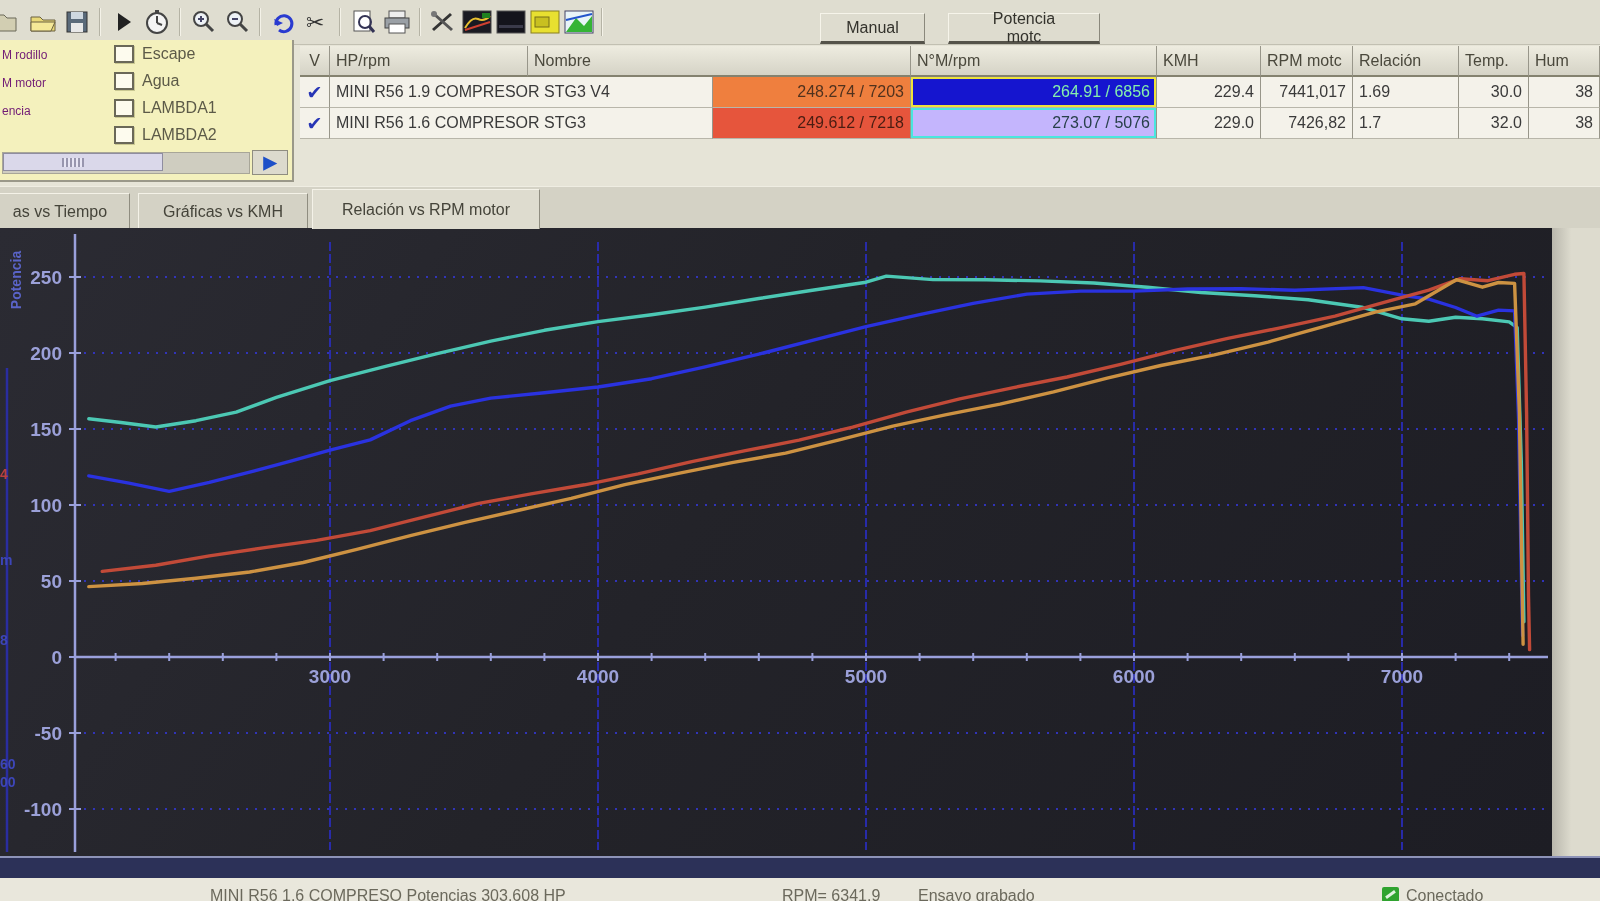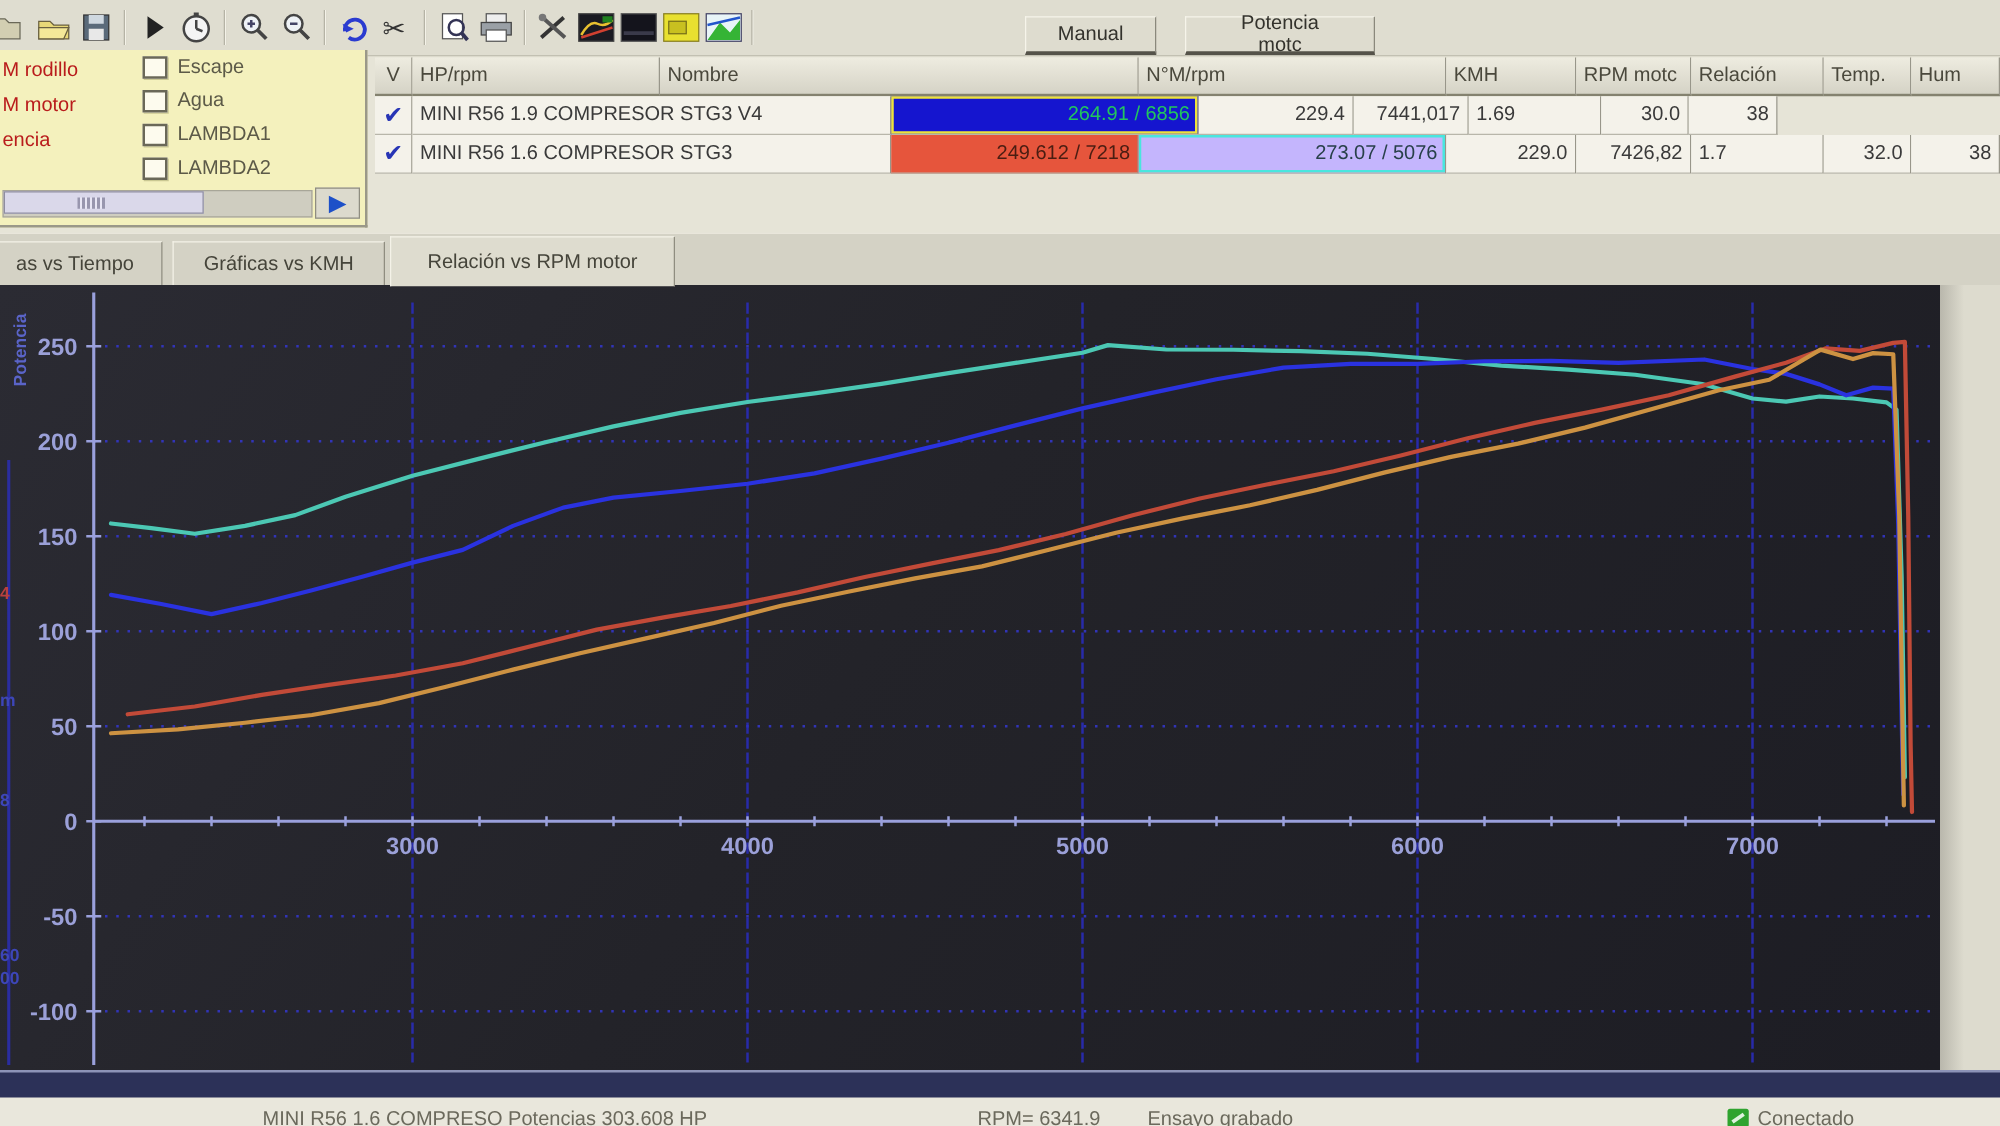--- a/index.html
+++ b/index.html
@@ -11,21 +11,21 @@
   #toolbar-icons{display:flex;align-items:center;height:44px;margin-left:-8px;}
   .ticon{width:34px;height:32px;display:flex;align-items:center;justify-content:center;flex:0 0 auto;}
   .tsep{width:1px;height:28px;background:#b5b3a5;margin:0 5px;flex:0 0 auto;border-right:1px solid #f4f2e8;}
   .toolbtn{position:absolute;top:13px;height:31px;background:#dedccf;border:1px solid #f6f4ea;
     border-right-color:#8a887c;border-bottom:3px solid #55534a;border-left-color:#f6f4ea;
     font-size:16px;color:#33322c;display:flex;align-items:center;justify-content:center;
     padding:0 26px;box-sizing:border-box;}
   
   #channel-panel{position:absolute;left:0;top:40px;width:292px;height:140px;background:#f4f1bd;
     border-right:2px solid #9a9889;border-bottom:2px solid #9a9889;}
-  .chan-left{position:absolute;left:2px;font-size:16px;color:#b91c1c;}
+  .chan-left{position:absolute;left:2px;font-size:12px;color:#701a75;}
   .chan-item{position:absolute;left:114px;display:flex;align-items:center;font-size:16px;color:#5c5a48;}
   .cbox{width:16px;height:14px;background:#fdfbee;border:2px solid #6a6858;margin-right:8px;box-shadow:1px 1px 0 #cac892;}
   #panel-scroll{position:absolute;left:2px;top:112px;width:246px;height:20px;background:#cfcdc0;
     border:1px solid #a8a698;}
   #panel-thumb{position:absolute;left:0;top:0;width:160px;height:18px;background:#dad8ea;
     border:1px solid #8f8da0;box-sizing:border-box;}
   .grip{position:absolute;left:58px;top:4px;width:22px;height:9px;
     background:repeating-linear-gradient(90deg,#9896ae 0 2px,#e8e6f4 2px 4px);}
   #panel-arrow{position:absolute;left:252px;top:110px;width:34px;height:23px;background:#dcdacd;
     border:1px solid #8f8d80;color:#1d50c8;font-size:17px;font-weight:bold;
@@ -222,22 +222,23 @@
         <div class="tcell" style="width: 246px;">N°M/rpm</div>
         <div class="tcell" style="width: 104px;">KMH</div>
         <div class="tcell" style="width: 92px;">RPM motc</div>
         <div class="tcell" style="width: 106px;">Relación</div>
         <div class="tcell" style="width: 70px;">Temp.</div>
         <div class="tcell" style="width: 71px;">Hum</div>
       </div>
       <div class="trow">
         <div class="tcell chk" style="width: 30px;">✔</div>
         <div class="tcell" style="width: 383px;">MINI R56 1.9 COMPRESOR STG3 V4</div>
-        <div class="tcell num" style="width: 246px; background: rgb(21, 21, 207); color: #22c55e; box-shadow: rgb(237, 226, 60) 0px 0px 0px 2px inset;">264.91 / 6856</div>
-        <div class="tcell num" style="width: 124px;">229.4</div>
+        <div class="tcell num" style="width: 198px; background: rgb(239, 127, 62); color: rgb(80, 50, 30);">248.274 / 7203</div>
+        <div class="tcell num" style="width: 246px; background: rgb(21, 21, 207); color: #86efac; box-shadow: rgb(237, 226, 60) 0px 0px 0px 2px inset;">264.91 / 6856</div>
+        <div class="tcell num" style="width: 104px;">229.4</div>
         <div class="tcell num" style="width: 92px;">7441,017</div>
         <div class="tcell" style="width: 106px;">1.69</div>
         <div class="tcell num" style="width: 70px;">30.0</div>
         <div class="tcell num" style="width: 71px;">38</div>
       </div>
       <div class="trow">
         <div class="tcell chk" style="width: 30px;">✔</div>
         <div class="tcell" style="width: 383px;">MINI R56 1.6 COMPRESOR STG3</div>
         <div class="tcell num" style="width: 198px; background: rgb(230, 85, 60); color: rgb(74, 29, 18);">249.612 / 7218</div>
         <div class="tcell num" style="width: 246px; background: #c4b5fd; color: rgb(40, 64, 74); box-shadow: rgb(73, 230, 222) 0px 0px 0px 2px inset;">273.07 / 5076</div>

